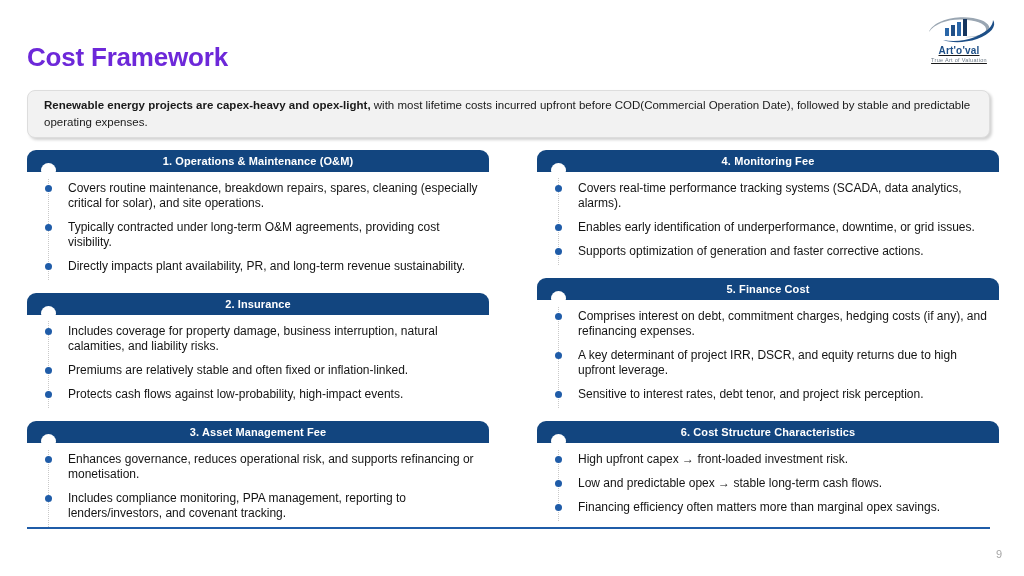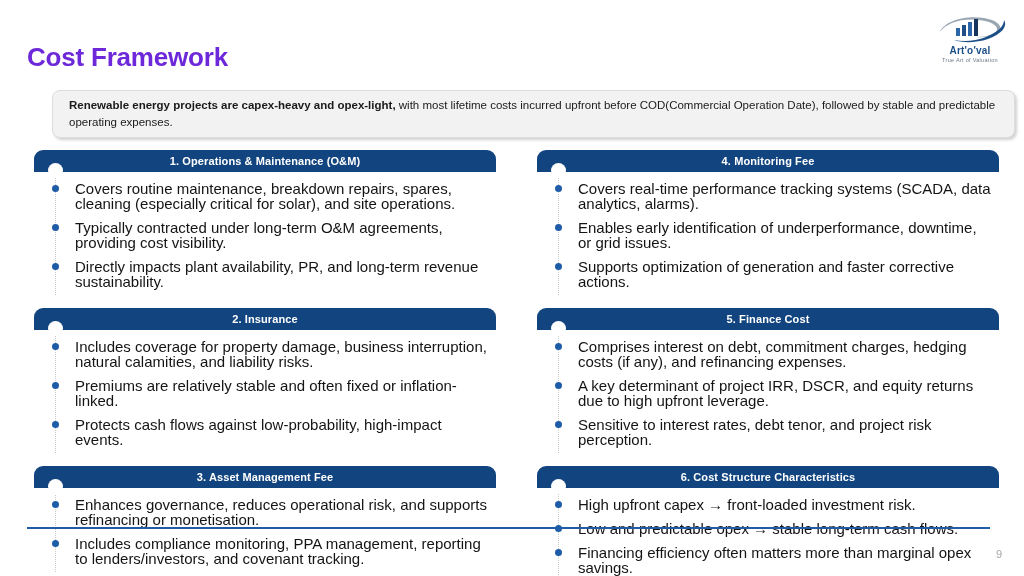--- a/index.html
+++ b/index.html
@@ -24,25 +24,26 @@
     font-size: 26px;
     font-weight: bold;
     color: #6d28d9;
     letter-spacing: -0.2px;
     line-height: 34px;
   }
 
   
   .logo-block {
     position: absolute;
-    right: 2px;
+    right: 13px;
     top: 14px;
     width: 104px;
     height: 56px;
     text-align: center;
+    text-decoration: underline;
   }
   .logo-mark {
     position: relative;
     width: 104px;
     height: 30px;
   }
   .logo-name {
     font-size: 10px;
     font-weight: bold;
     color: #1d4f87;
@@ -64,37 +65,36 @@
     top: 90px;
     width: 963px;
     height: 48px;
     background: #f2f2f2;
     border: 1px solid #dddddd;
     border-radius: 8px;
     box-shadow: 2px 2px 3px rgba(0,0,0,0.18);
     box-sizing: border-box;
     display: flex;
     align-items: center;
-    margin-left: 25px;
   }
   .banner-text {
     padding: 0 16px;
     font-size: 11.5px;
     line-height: 17px;
     color: #1a1a1a;
   }
   .banner-text b { font-weight: bold; }
 
   
   .col {
     position: absolute;
     top: 150px;
     width: 462px;
   }
-  .col-left  { left: 34px; }
+  .col-left  { left: 27px; }
   .col-right { left: 537px; }
 
   .card { position: relative; margin-bottom: 0; }
 
   .card-header {
     background: #12457f;
     border-radius: 9px 9px 0 0;
     height: 22px;
     line-height: 22px;
     text-align: center;
@@ -145,21 +145,21 @@
     height: 7px;
     border-radius: 50%;
     background: #1f5ca8;
     margin: 4px 0 0 18px;
     position: relative;
     z-index: 2;
   }
   .bullet-text {
     flex: 1 1 auto;
     margin-left: 16px;
-    font-size: 15px;
+    font-size: 12px;
     line-height: 15px;
     color: #141414;
   }
   .bullet-text b { font-weight: normal; }
 
   .spacer-sm { height: 13px; }
 
   
   .footer-rule {
     position: absolute;

